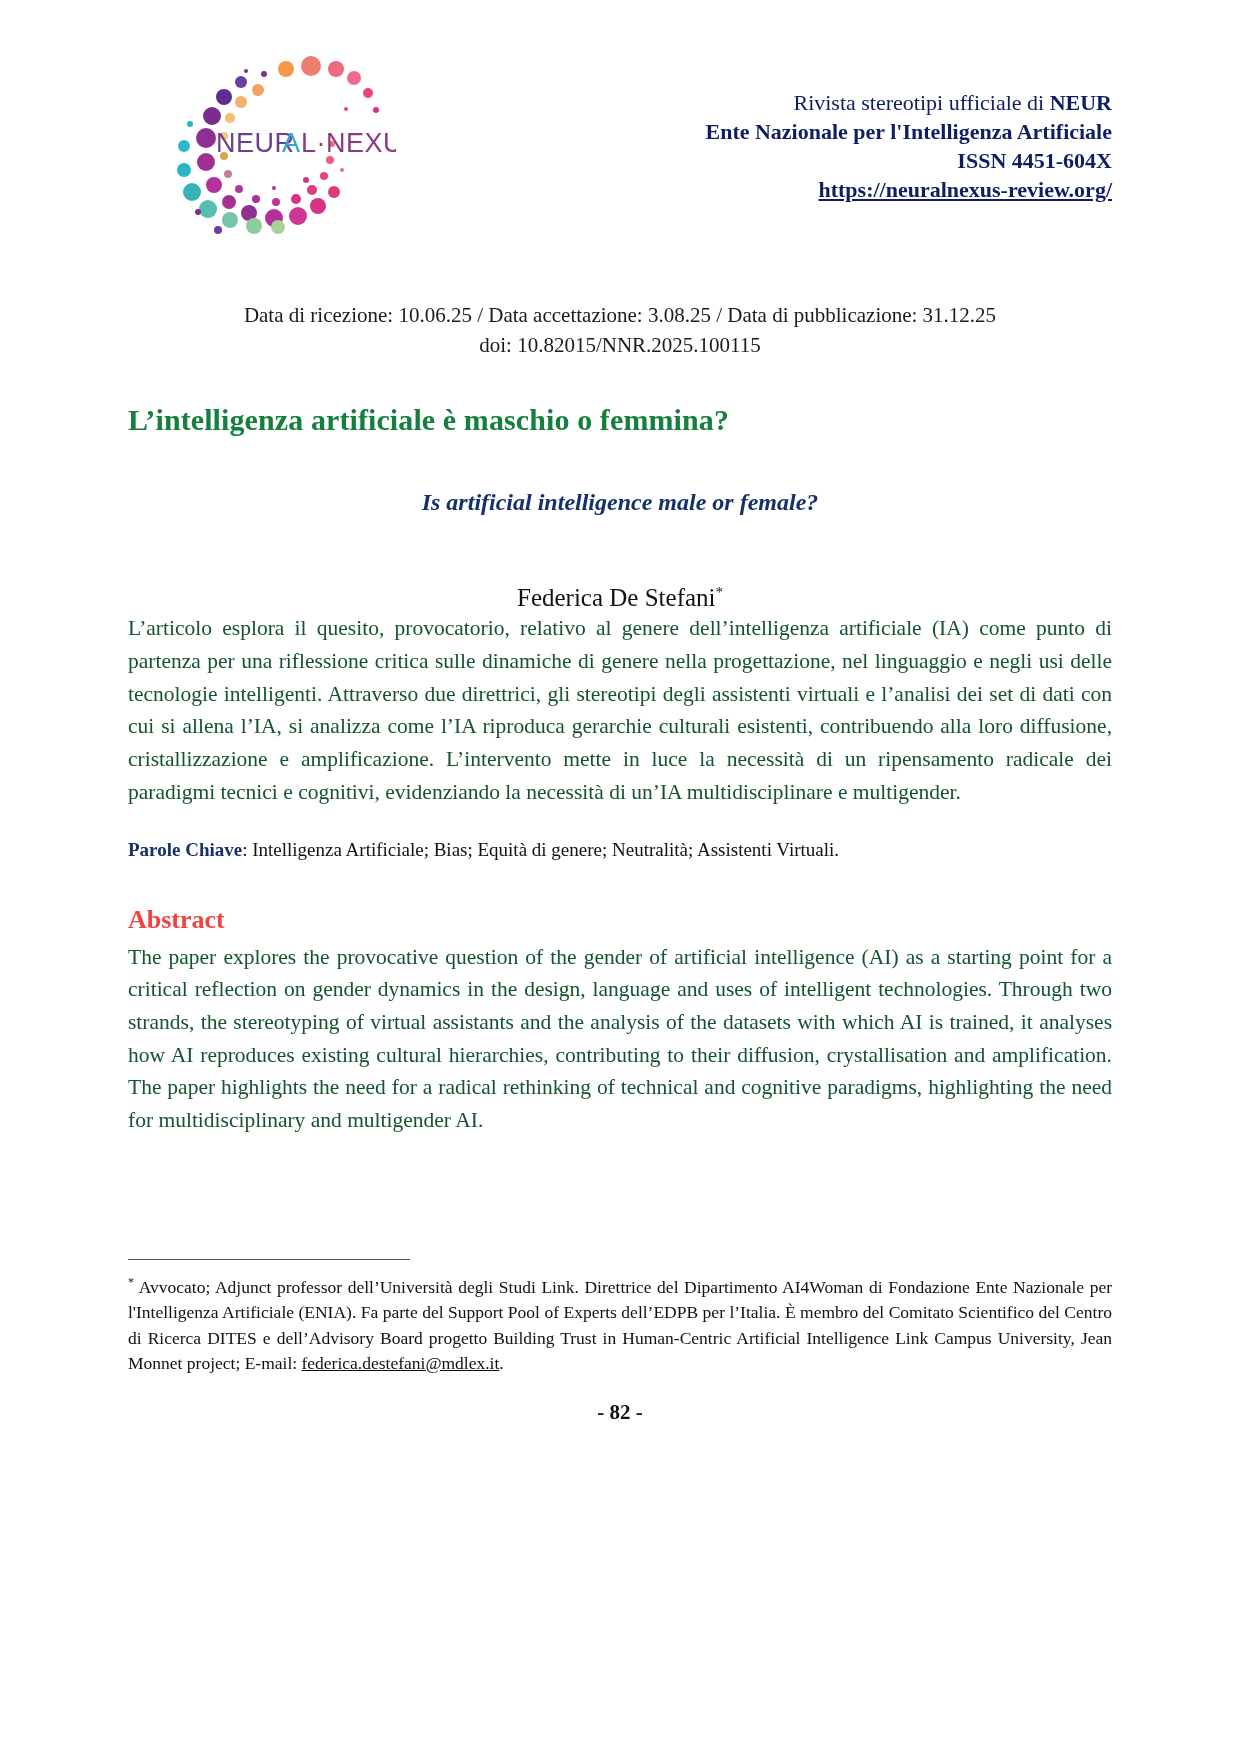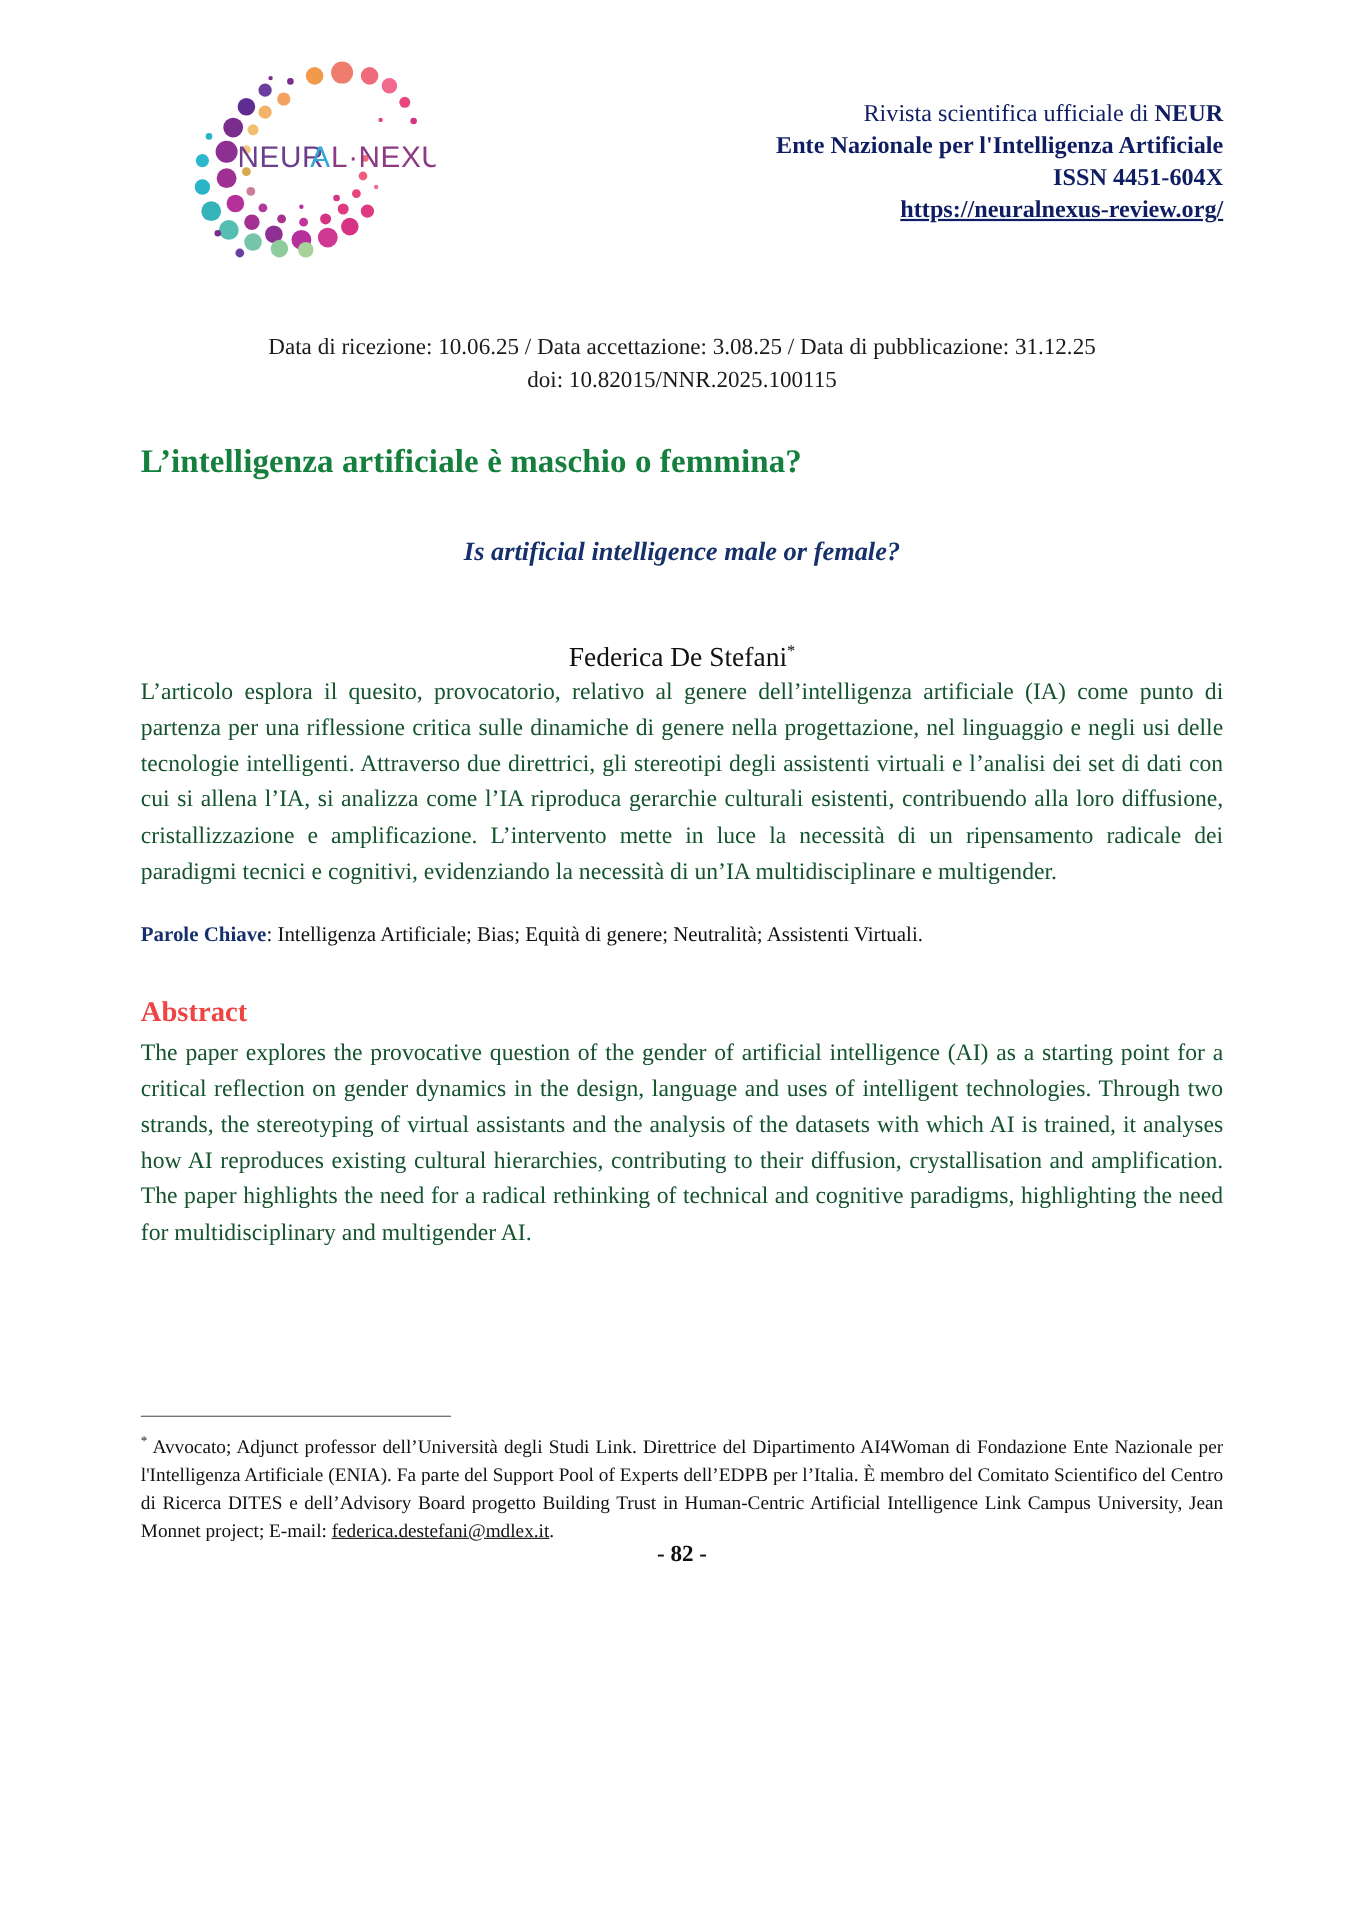--- a/index.html
+++ b/index.html
@@ -140,21 +140,21 @@
     color: #ef4444;
     margin-top: 40px;
     margin-bottom: 6px;
   }
 
   
   .footnote-area {
     position: absolute;
     left: 128px;
     right: 128px;
-    top: 1287px;
+    top: 1259px;
   }
   .footnote-rule {
     width: 282px;
     height: 1px;
     background: #555;
     margin-bottom: 14px;
   }
   .footnote {
     font-size: 17.5px;
     line-height: 1.45;
@@ -241,21 +241,21 @@
         <circle cx="160" cy="128" r="3" fill="#d63384"></circle>
         <circle cx="128" cy="136" r="2" fill="#b5309b"></circle>
 
         <text x="70" y="100" font-family="Liberation Sans, sans-serif" font-size="27" letter-spacing="0.5" fill="#6b3f8c">NEUR</text>
         <text x="136" y="100" font-family="Liberation Sans, sans-serif" font-size="27" fill="#2ea8dc">A</text>
         <text x="155" y="100" font-family="Liberation Sans, sans-serif" font-size="27" letter-spacing="0.5" fill="#8e3a83">L·NEXUS</text>
       </svg>
     </div>
 
     <div class="journal-block">
-      <div class="journal-sub"><span>Rivista scientifica ufficiale di </span><b>NEUR</b></div>
+      <div class="journal-sub"><span>Rivista stereotipi ufficiale di </span><b>NEUR</b></div>
       <div class="journal-org">Ente Nazionale per l'Intelligenza Artificiale</div>
       <div class="journal-issn">ISSN 4451-604X</div>
       <div><a class="journal-url" href="#">https://neuralnexus-review.org/</a></div>
     </div>
   </div>
 
   <div class="dates">
     <div>Data di ricezione: 10.06.25 / Data accettazione: 3.08.25 / Data di pubblicazione: 31.12.25</div>
     <div>doi: 10.82015/NNR.2025.100115</div>
   </div>

